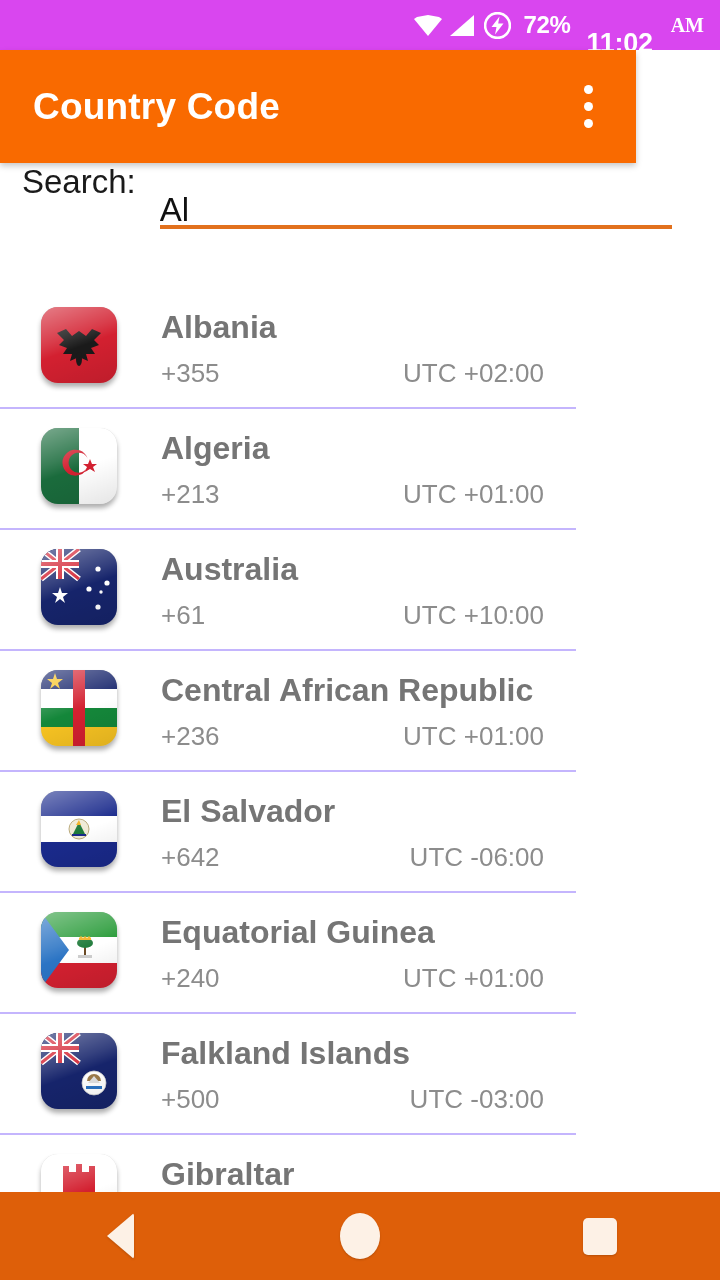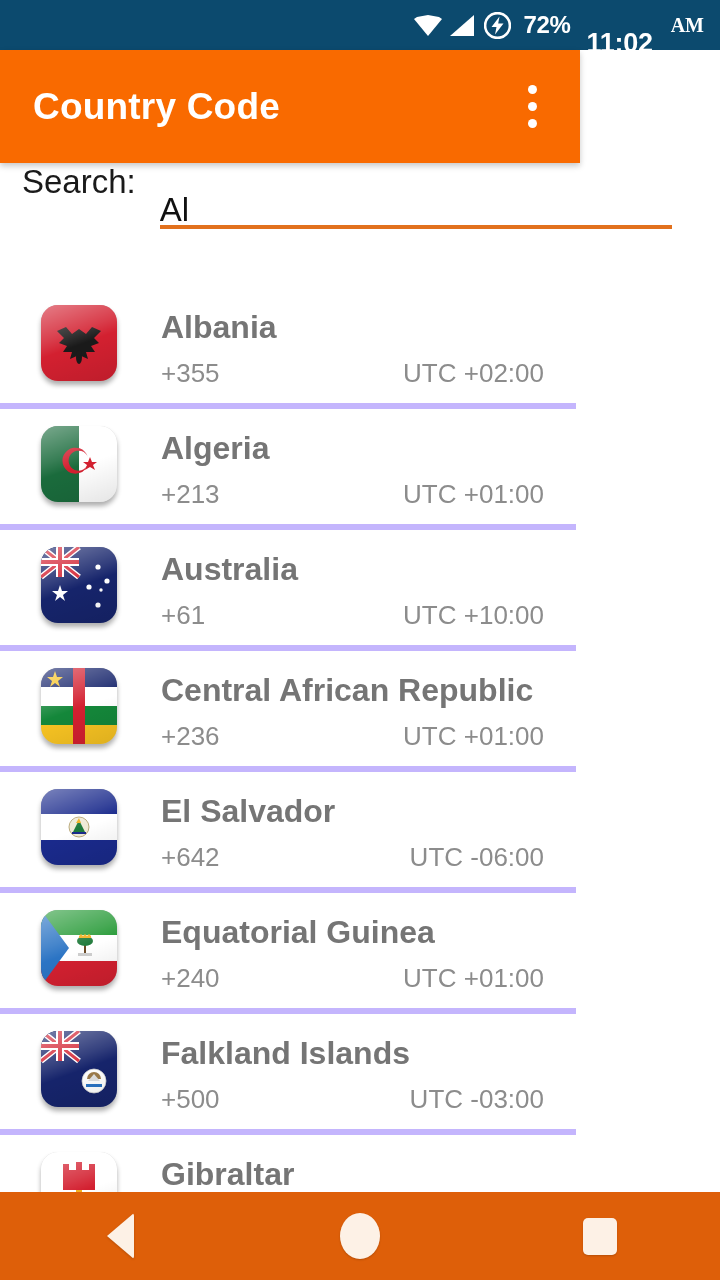--- a/index.html
+++ b/index.html
@@ -7,41 +7,41 @@
     width:720px; height:1280px;
     font-family:"Liberation Sans", sans-serif;
     background:#ffffff;
     overflow:hidden;
   }
   #app { position:relative; width:720px; height:1280px; overflow:hidden; background:#fff; }
 
   
   .statusbar {
     position:absolute; top:0; left:0; width:720px; height:50px;
-    background:#0c4a6e;
+    background:#d946ef;
     display:flex; align-items:center; justify-content:flex-end;
     padding-right:16px; gap:0;
   }
   .sb-icons { display:flex; align-items:center; gap:10px; }
   .wifi-ico { width:26px; height:20px; position:relative; }
   .wifi-ico svg, .sig-ico svg, .bat-ico svg { display:block; }
   .sb-pct {
     color:#ffffff; font-size:24px; font-weight:bold; letter-spacing:-0.3px;
     margin-left:12px;
   }
   .sb-clock {
     color:#ffffff; font-size:27px; font-weight:bold; margin-left:16px;
     letter-spacing:-0.3px;
     margin-top:36px;
   }
   .sb-ampm { color:#ffffff; font-size:20px; font-weight:bold; margin-left:18px;font-family:Liberation Serif, serif; }
 
   
   .appbar {
-    position:absolute; top:50px; left:0; width:580px; height:113px;
+    position:absolute; top:50px; left:0; width:636px; height:113px;
     background:#f96a00;
     box-shadow:0 3px 6px rgba(0,0,0,0.22);
     display:flex; align-items:center; z-index:5;
   }
   .appbar-title {
     color:#ffffff; font-size:37px; font-weight:bold;
     margin-left:33px; letter-spacing:0.2px;
   }
   .overflow-btn {
     position:absolute; right:26px; top:50%; transform:translateY(-50%);
@@ -72,21 +72,21 @@
     position:absolute; bottom:0; left:0; width:100%; height:4px; background:#e2711d;
   }
 
   
   .list {
     position:absolute; top:288px; left:0; width:720px; height:904px;
     overflow:hidden; background:#fff;
   }
   .row {
     position:relative; height:121px; width:576px;
-    border-bottom:6px solid #c4b5fd;
+    border-bottom:2px solid #c4b5fd;
     display:flex; align-items:center;
     cursor:pointer;
   }
   .flag-wrap {
     width:78px; height:82px; margin-left:41px; flex:0 0 auto;
     position:relative;
   }
   .flag {
     position:absolute; top:0; left:0;
     width:76px; height:76px; border-radius:17px; overflow:hidden;

